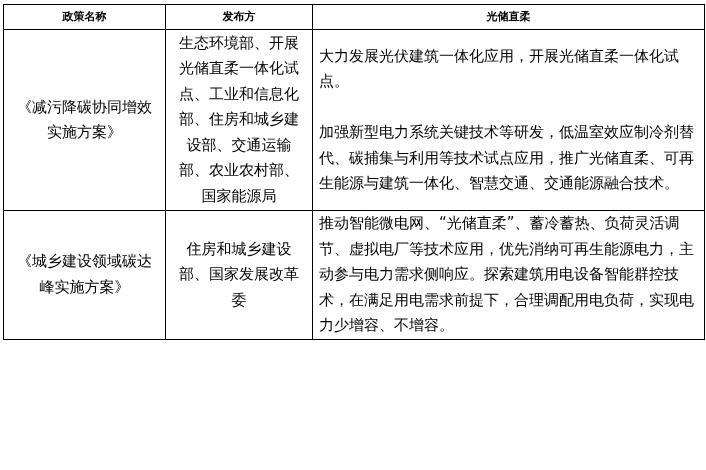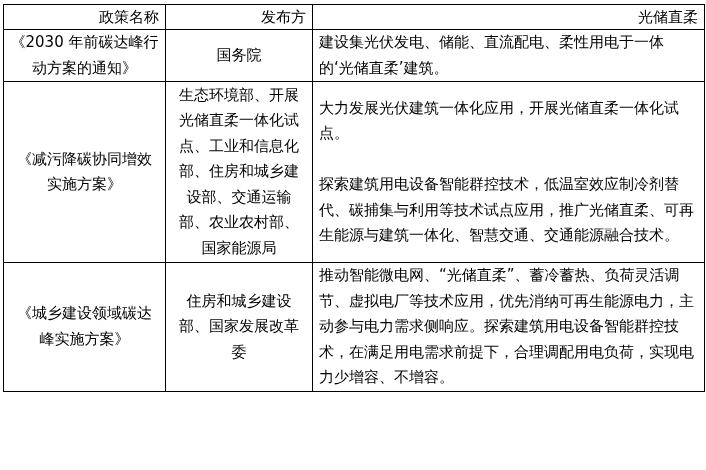--- a/index.html
+++ b/index.html
@@ -12,22 +12,22 @@
   }
   table.policy td, table.policy th {
     border: 1px solid #000;
     padding: 0 6px;
     font-size: 15px;
     line-height: 25.5px;
     vertical-align: middle;
     word-break: break-all;
   }
   table.policy th {
-    font-weight: normal; text-align: right; height: 24px; line-height: 22px;
-    font-size: 15px;
+    font-weight: bold; text-align: center; height: 24px; line-height: 22px;
+    font-size: 11px;
   }
   col.c1 { width: 162px; }
   col.c2 { width: 147px; }
   col.c3 { width: 392px; }
   td.name { text-align: center; }
   td.issuer { text-align: center; }
   td.content { text-align: left; vertical-align: top; padding-top: 0; }
   .para { display: block; }
   .gap { display: block; height: 25.5px; }
   tr.r1 td { height: 50px; }
@@ -45,34 +45,27 @@
       <col class="c3">
   </colgroup>
   <thead>
     <tr>
       <th>政策名称</th>
       <th>发布方</th>
       <th>光储直柔</th>
     </tr>
   </thead>
   <tbody>
-    <tr class="r1">
-      <td class="name">《2030 年前碳达峰行动方案的通知》</td>
-      <td class="issuer">国务院</td>
-      <td class="content">
-        <span class="para">建设集光伏发电、储能、直流配电、柔性用电于一体的‘光储直柔’建筑。</span>
-      </td>
-    </tr>
     <tr class="r3">
       <td class="name">《减污降碳协同增效实施方案》</td>
       <td class="issuer">生态环境部、开展光储直柔一体化试点、工业和信息化部、住房和城乡建设部、交通运输部、农业农村部、国家能源局</td>
       <td class="content">
         <span class="para">大力发展光伏建筑一体化应用，开展光储直柔一体化试点。</span>
         <span class="gap"></span>
-        <span class="para">探索建筑用电设备智能群控技术，低温室效应制冷剂替代、碳捕集与利用等技术试点应用，推广光储直柔、可再生能源与建筑一体化、智慧交通、交通能源融合技术。</span>
+        <span class="para">加强新型电力系统关键技术等研发，低温室效应制冷剂替代、碳捕集与利用等技术试点应用，推广光储直柔、可再生能源与建筑一体化、智慧交通、交通能源融合技术。</span>
       </td>
     </tr>
     <tr class="r4">
       <td class="name">《城乡建设领域碳达峰实施方案》</td>
       <td class="issuer">住房和城乡建设部、国家发展改革委</td>
       <td class="content">
         <span class="para">推动智能微电网、“光储直柔”、蓄冷蓄热、负荷灵活调节、虚拟电厂等技术应用，优先消纳可再生能源电力，主动参与电力需求侧响应。探索建筑用电设备智能群控技术，在满足用电需求前提下，合理调配用电负荷，实现电力少增容、不增容。</span>
       </td>
     </tr>
   </tbody>

